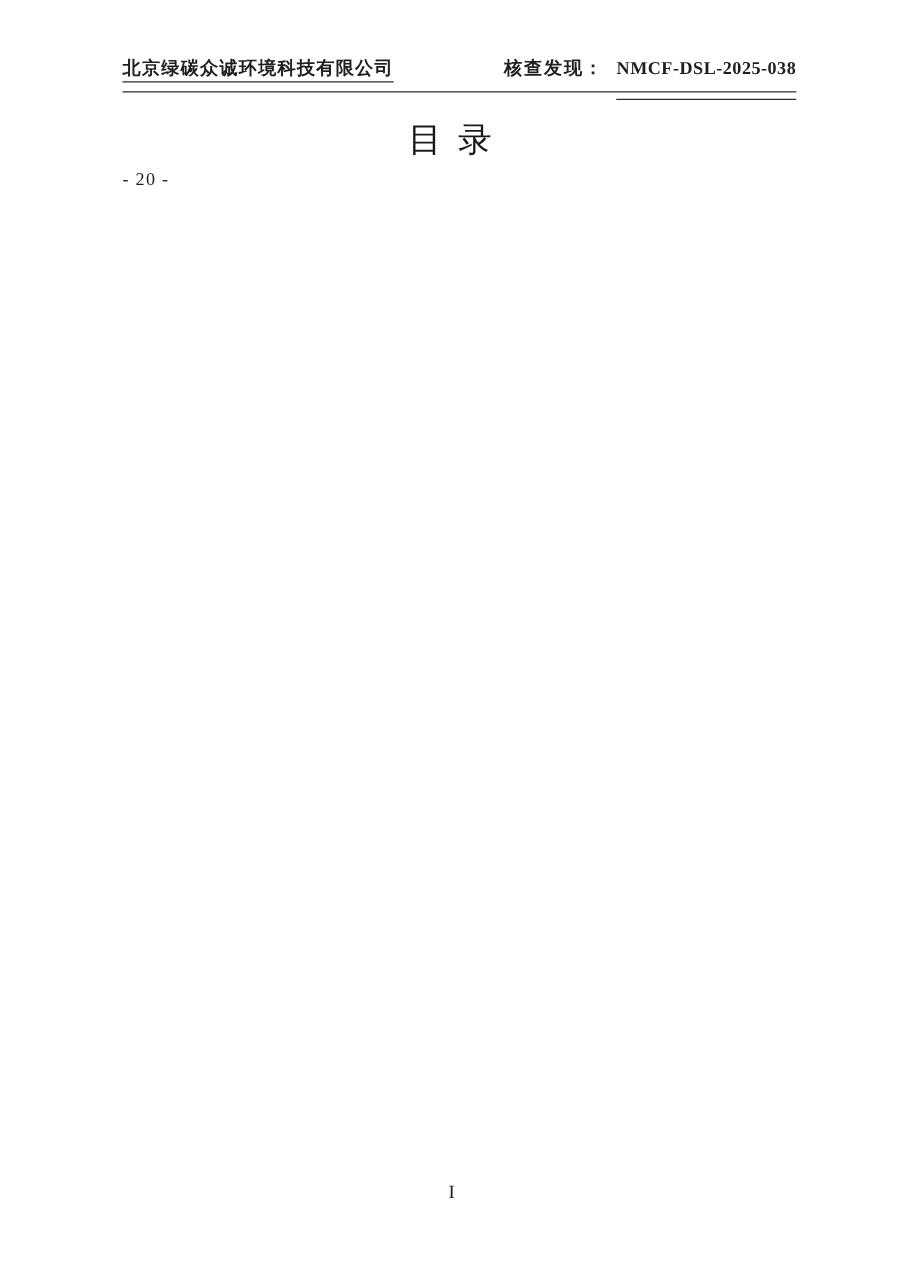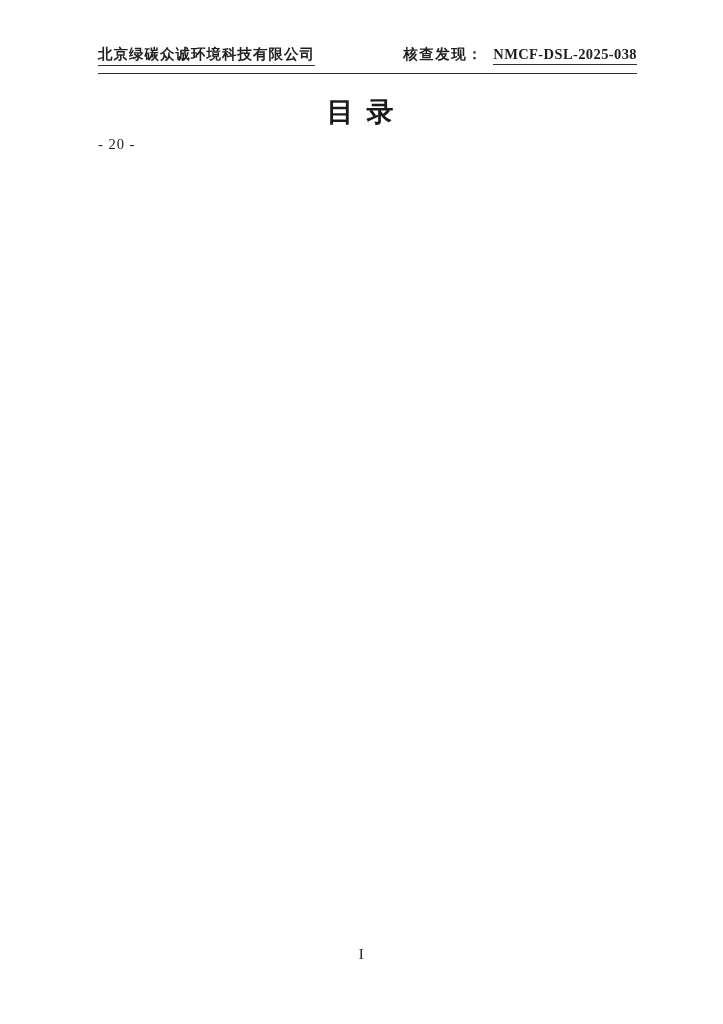--- a/index.html
+++ b/index.html
@@ -30,31 +30,31 @@
     border-bottom: 1.6px solid #2e2e2e;
   }
   .doc-header .company {
     border-bottom: 1px solid #2e2e2e;
     padding-bottom: 1px;
   }
   .doc-header .archive { white-space: nowrap; }
   .doc-header .archive .label { margin-right: 10px; letter-spacing: 1.5px; }
   .doc-header .archive .value {
     border-bottom: 1px solid #2e2e2e;
-    padding-bottom: 2px;
+    padding-bottom: 16px;
     letter-spacing: 0.4px;
   }
 
   
   .doc-title {
     position: absolute;
     left: 0; right: 0; top: 94px;
     text-align: center;
     font-size: 27px;
-    font-weight: bold;
+    font-weight: normal;
     letter-spacing: 3px;
     color: #1a1a1a;
   }
 
   
   .toc {
     position: absolute;
     left: 98px; right: 90px; top: 136px;
   }
   .toc-row {

